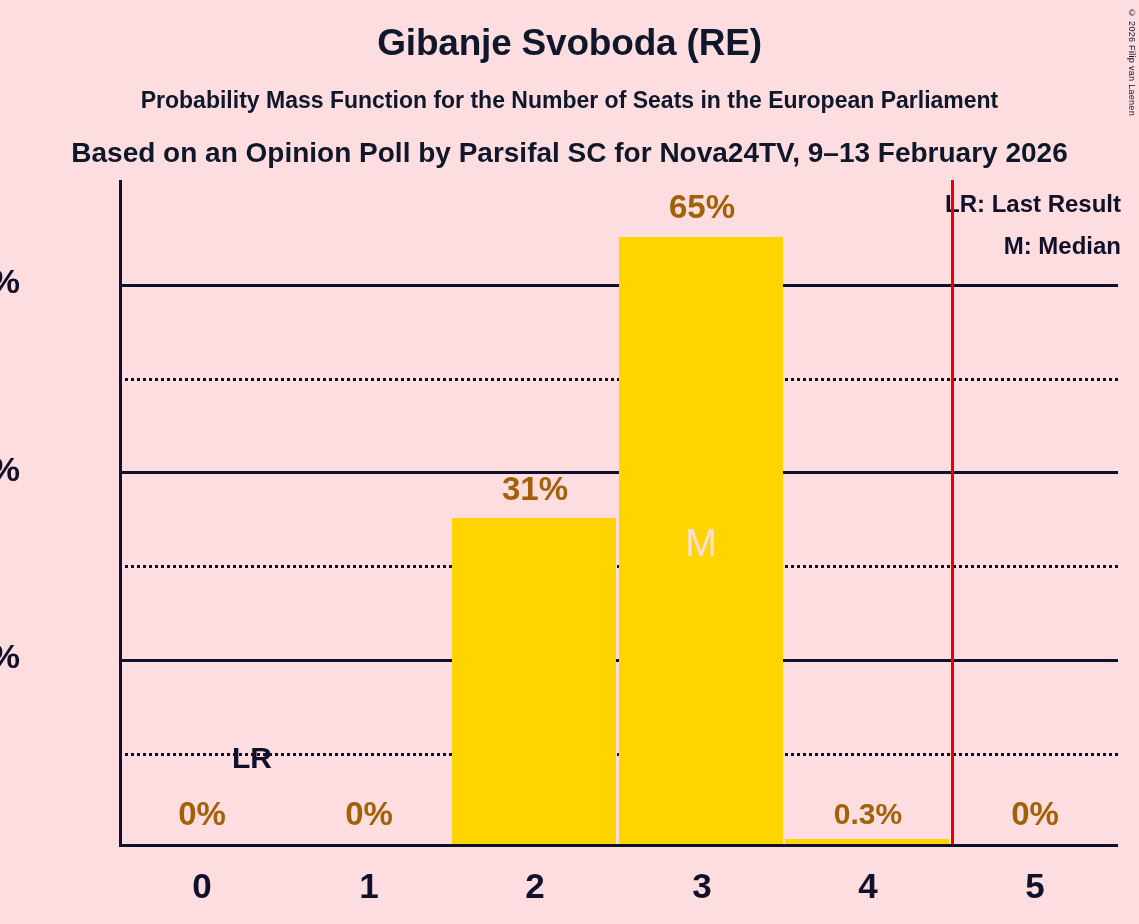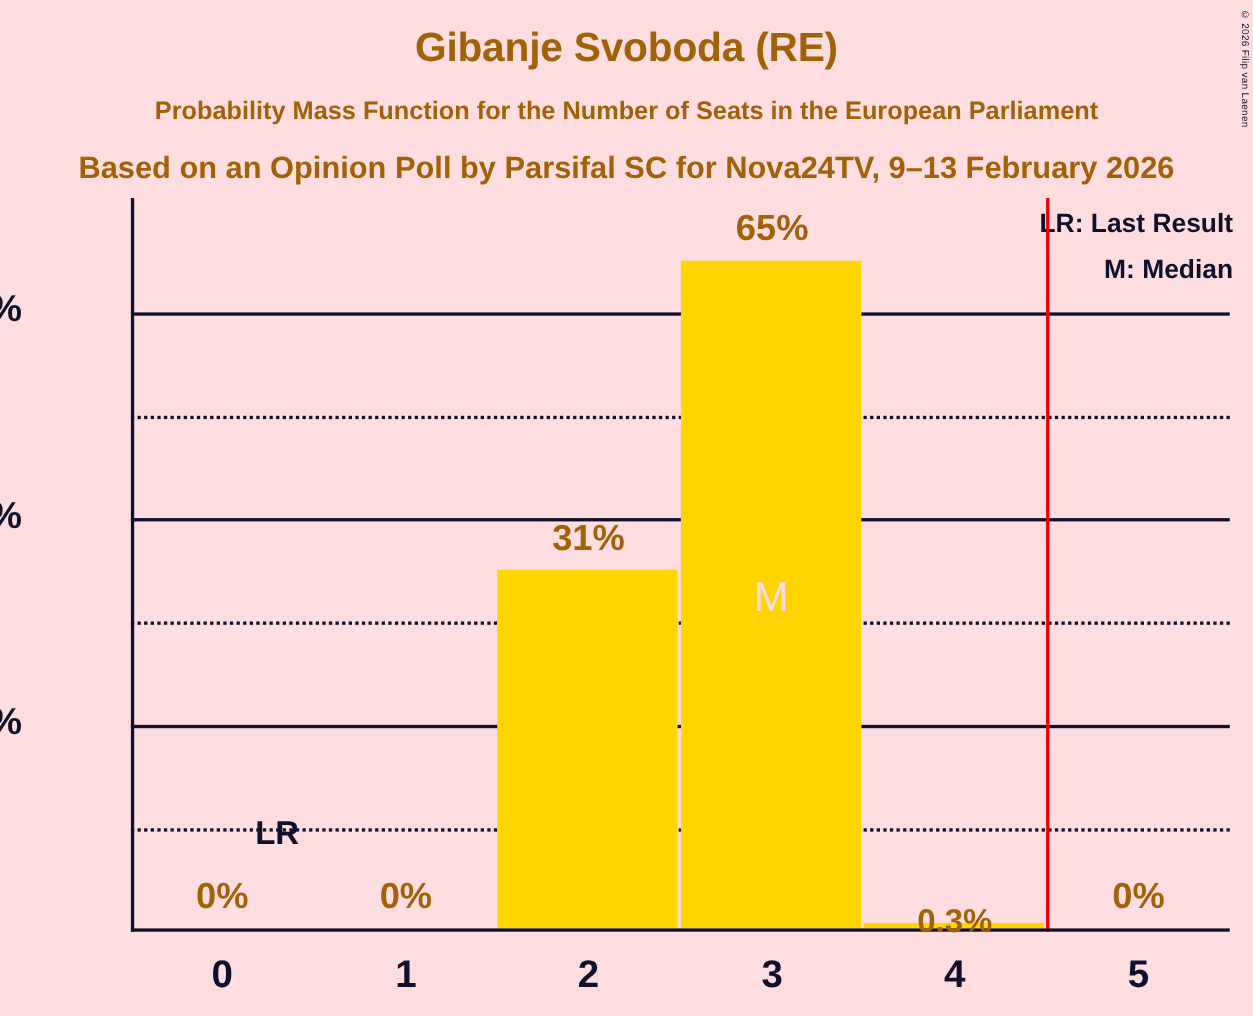--- a/index.html
+++ b/index.html
@@ -19,21 +19,21 @@
     color: #10102a;
   }
 
   
   .title {
     position: absolute;
     left: 0;
     width: 1139px;
     text-align: center;
     font-weight: bold;
-    color: #a16207;
+    color: #0f172a;
     white-space: nowrap;
   }
   #chart-title {
     top: 22px;
     font-size: 37px;
     letter-spacing: -0.2px;
   }
   #chart-subtitle {
     top: 87px;
     font-size: 23px;
@@ -221,18 +221,18 @@
     <div id="threshold-line" style="left:832px;"></div>
 
     <div id="y-axis-line"></div>
     <div id="x-axis-line"></div>
   </div>
 
   <div class="value-label" style="left:132px; width:140px; top:795px;">0%</div>
   <div class="value-label" style="left:299px; width:140px; top:795px;">0%</div>
   <div class="value-label" style="left:465px; width:140px; top:470px;">31%</div>
   <div class="value-label" style="left:632px; width:140px; top:188px;">65%</div>
-  <div class="value-label small" style="left:790px; width:156px; top:797px;margin-top:24px;">0.3%</div>
+  <div class="value-label small" style="left:790px; width:156px; top:797px;">0.3%</div>
   <div class="value-label" style="left:965px; width:140px; top:795px;">0%</div>
 
   <div class="lr-marker" style="left:132px; width:140px; top:741px;text-align:right;">LR</div>
 
 </div>
 
 </body></html>

